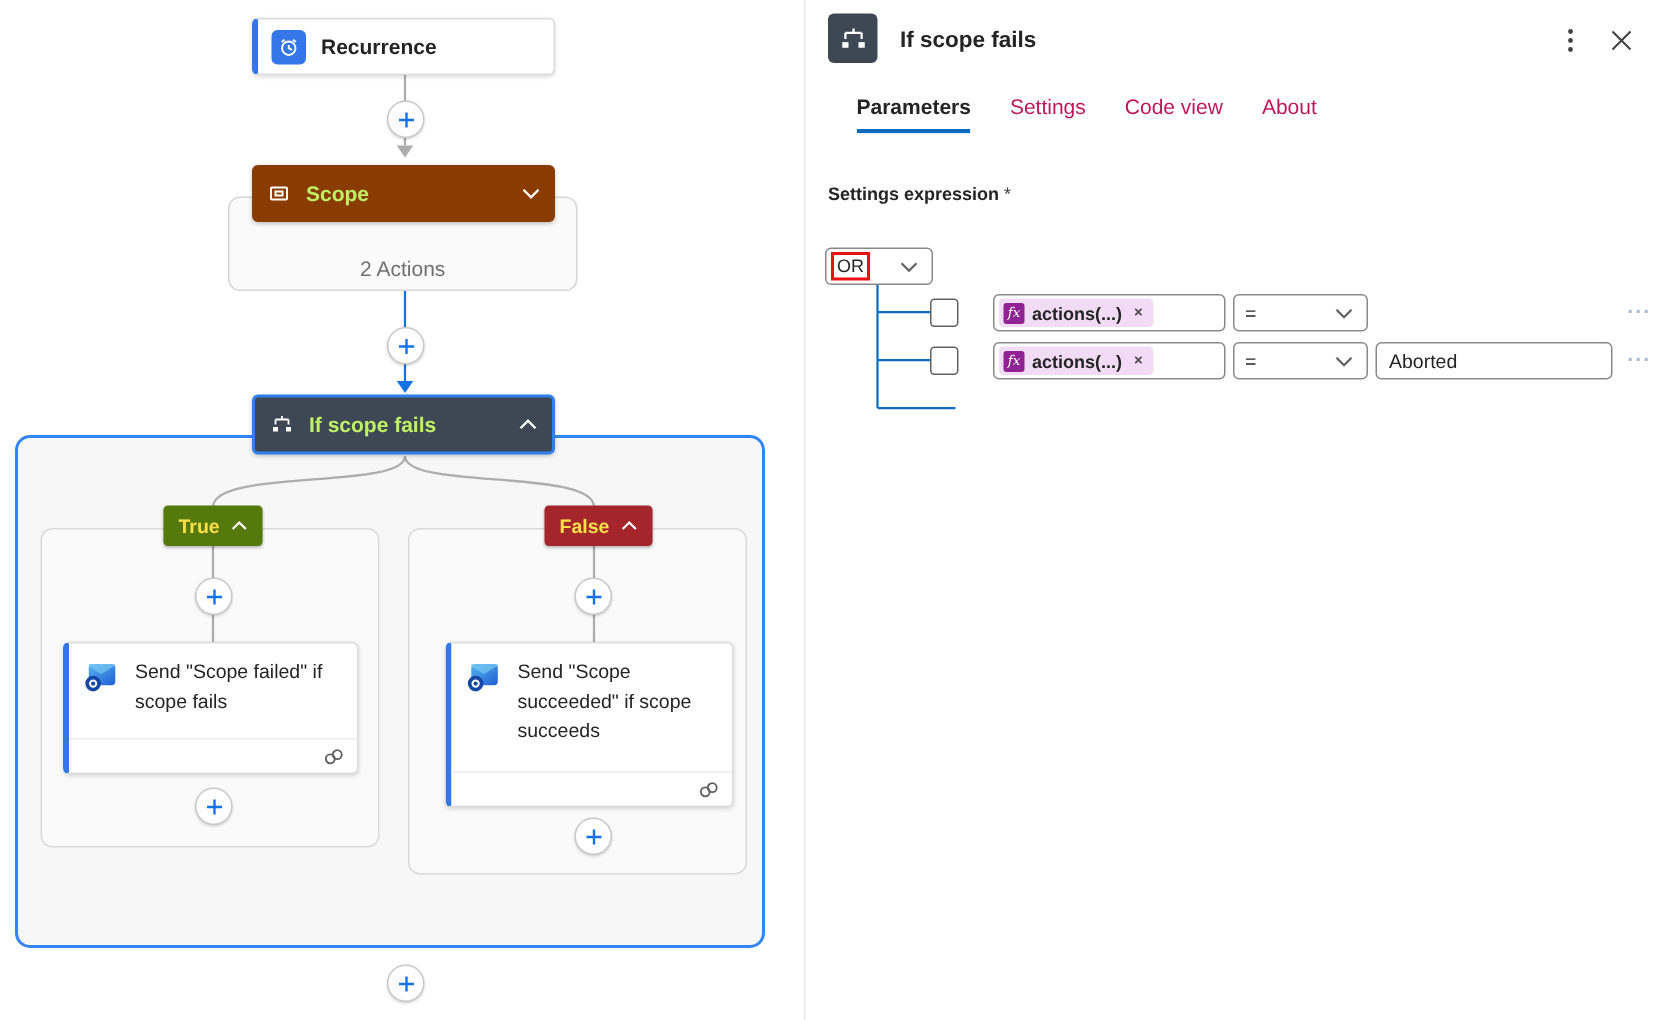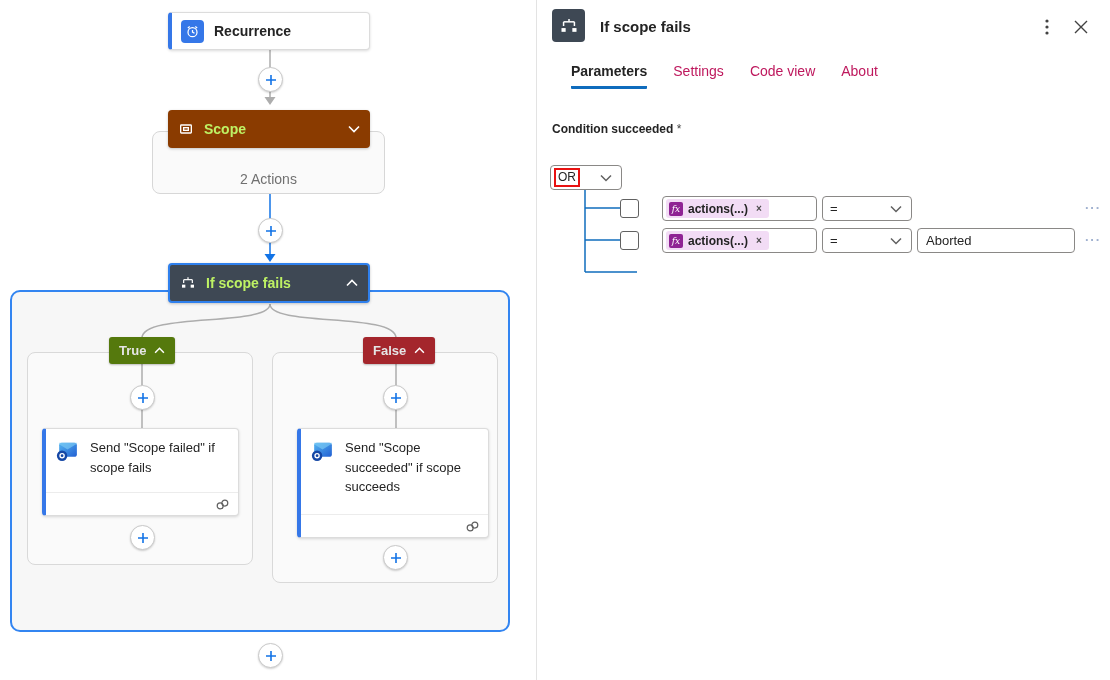--- a/index.html
+++ b/index.html
@@ -27,21 +27,21 @@
                   display:flex; align-items:center; justify-content:center; flex:none; }
 
   .scope-body { position:absolute; left:152px; top:131px; width:233px; height:63px; z-index:2;
                 background:#FAFAFA; border:1px solid #D7D7D7; border-radius:8px;
                 text-align:center; padding-top:39px; font-size:14px; color:#707070; cursor:pointer; }
   .scope-header { left:168px; top:110px; width:202px; height:38px; background:#8A3B00; }
   .if-header    { left:168px; top:263px; width:202px; height:40px; background:#3E4854;
                   border:2px solid #2F80ED; }
 
   .badge { position:absolute; top:337px; height:27px; display:flex; align-items:center; gap:8px;
-           padding:0 10px; border-radius:3px; color:#e5e5e5; font-weight:700; font-size:13px;
+           padding:0 10px; border-radius:3px; color:#fde047; font-weight:700; font-size:13px;
            z-index:3; box-shadow:0 1px 2px rgba(0,0,0,.25); cursor:pointer; }
   .badge-true  { left:109px; background:#55790D; }
   .badge-false { left:363px; background:#A4262C; }
 
   .plus { position:absolute; width:25px; height:25px; border-radius:50%; background:#fff;
           border:1px solid #C9C9C9; box-shadow:0 1px 2px rgba(0,0,0,.18); z-index:3;
           display:flex; align-items:center; justify-content:center; cursor:pointer; }
 
   .action-card { position:absolute; background:#fff; border:1px solid #DCDCDC;
                  border-left:4px solid #3577E8; border-radius:4px; z-index:3;
@@ -283,21 +283,21 @@
   </div>
 
   <div class="tabs">
     <div class="tab selected">Parameters</div>
     <div class="tab">Settings</div>
     <div class="tab">Code view</div>
     <div class="tab">About</div>
   </div>
 
   <div class="cond-label">
-    <span>Condition succeeded</span>
+    <span>Settings expression</span>
     <span style="color:#424242; font-weight:400;">*</span>
   </div>
 
   <svg class="connectors" width="573" height="320" style="z-index:0">
     <path d="M48 190 V272" stroke="#0F6CBD" stroke-width="1.5"></path>
     <path d="M48 208 H83" stroke="#0F6CBD" stroke-width="1.5"></path>
     <path d="M48 240 H83" stroke="#0F6CBD" stroke-width="1.5"></path>
     <path d="M48 272 H100" stroke="#0F6CBD" stroke-width="1.5"></path>
   </svg>
 

